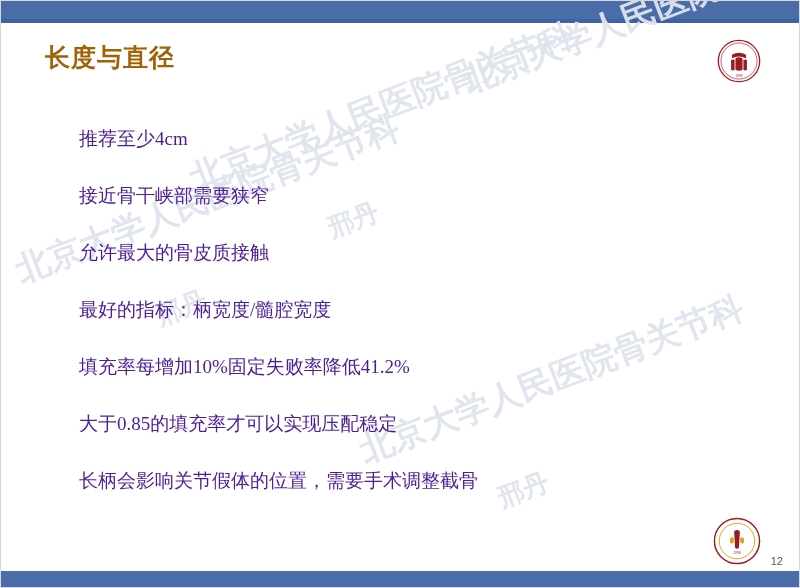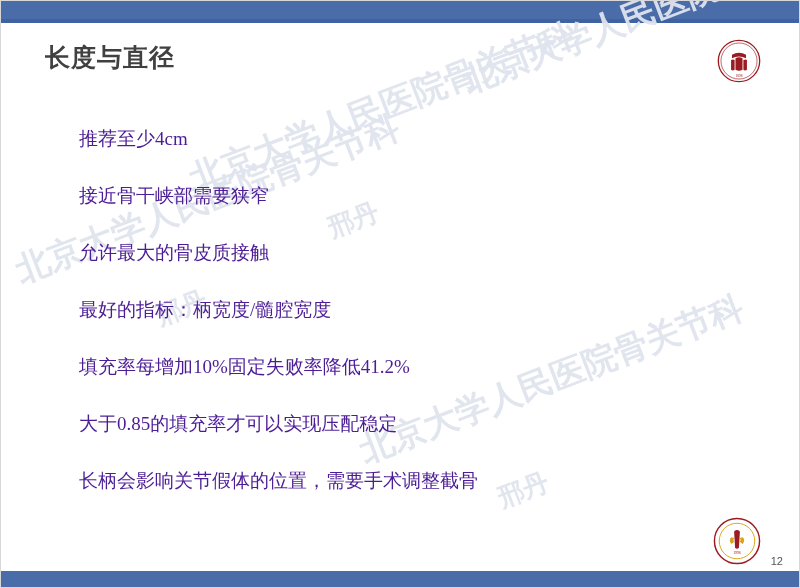--- a/index.html
+++ b/index.html
@@ -48,21 +48,21 @@
     height: 16px;
     background: #4a6daa;
   }
   
   .title {
     position: absolute;
     top: 40px;
     left: 44px;
     font-size: 25px;
     font-weight: bold;
-    color: #404040;
+    color: #a16207;
     letter-spacing: 1px;
     font-family: "Liberation Serif", serif;
   }
   
   .body-list {
     position: absolute;
     top: 128px;
     left: 78px;
     width: 660px;
   }

